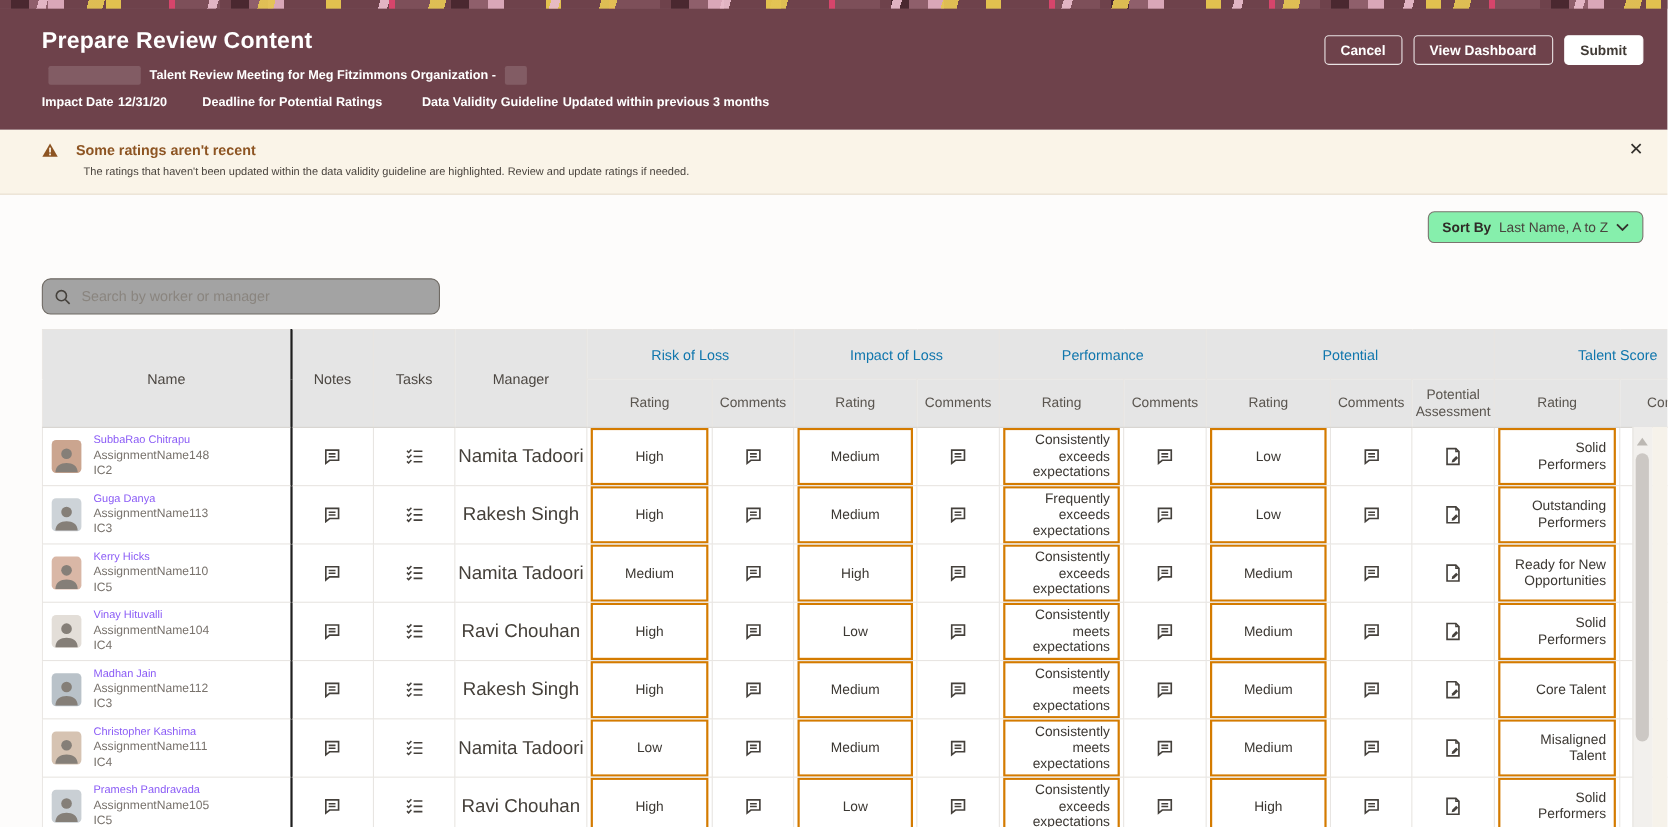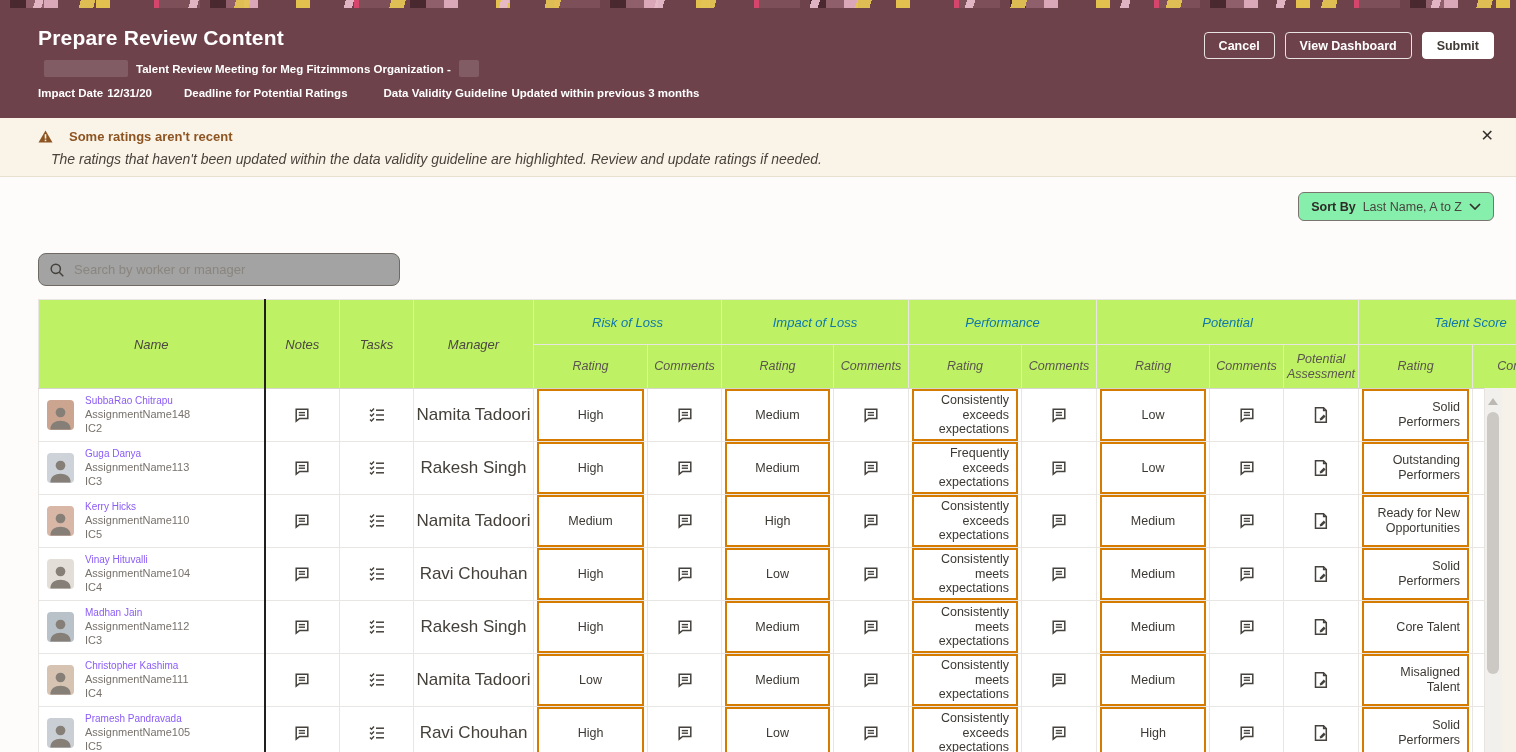--- a/index.html
+++ b/index.html
@@ -29,38 +29,38 @@
   .header-buttons{ position:absolute; right:22px; top:24px; display:flex; gap:10px; }
   .hbtn{ height:27px; padding:0 14px; border-radius:4px; font-family:"Liberation Sans",sans-serif;
          font-size:12.5px; font-weight:bold; cursor:pointer; background:transparent;
          border:1px solid rgba(255,255,255,.85); color:#fff; }
   .hbtn.primary{ background:#fff; border-color:#fff; color:#403a35; }
 
   
   .banner{ position:absolute; left:0; top:118px; width:1516px; height:59px; background:#faf4e8; border-bottom:1px solid #e7dfcf; }
   .banner-title-row{ position:absolute; left:38px; top:11px; display:flex; align-items:center; gap:16px; }
   .banner-title{ font-size:13px; font-weight:bold; color:#8d5422; }
-  .banner-msg{ position:absolute; left:51px; top:33px; font-size:14px; color:#49433d;font-style:italic; }
+  .banner-msg{ position:absolute; left:76px; top:33px; font-size:10px; color:#49433d; }
   .banner-close{ position:absolute; right:22px; top:8px; font-size:16px; color:#33302c; background:none; border:none; cursor:pointer; }
 
   
   .sort-btn{ position:absolute; top:192px; right:22px; height:29px; padding:0 12px; display:flex; align-items:center; gap:7px;
              background:#86efac; border:1px solid #7a746e; border-radius:6px; cursor:pointer; font-family:"Liberation Sans",sans-serif; }
   .sort-lbl{ font-size:12.5px; font-weight:bold; color:#2f2b27; }
   .sort-val{ font-size:12.5px; color:#49443e; }
   .search-box{ position:absolute; top:253px; left:38px; width:362px; height:33px; background:#a3a3a3;
                border:1px solid #6f6a64; border-radius:8px; display:flex; align-items:center; padding:0 10px; gap:9px; }
   .search-box input{ border:none; outline:none; flex:1; font-size:13px; font-family:"Liberation Sans",sans-serif; color:#3c3833; background:transparent; }
   .search-box input::placeholder{ color:#8a857f; }
 
   
   .table-wrap{ position:absolute; left:38px; top:299px; width:1478px; height:453px; overflow:hidden; background:#fff; }
   table{ border-collapse:collapse; table-layout:fixed; width:1544px; }
   th,td{ border:1px solid #e8e5e2; }
-  thead th{ background:#bef264; font-weight:normal;font-style:italic; }
+  thead th{ background:#e5e5e5; font-weight:normal; }
   .group-th{ height:45px; font-size:13px; color:#0f76ad; text-align:center; }
   .sub-th{ height:44px; font-size:12.5px; color:#5a554f; text-align:center; line-height:1.15; border-bottom:1px solid #d7d4d0; }
   .main-th{ font-size:13px; color:#4c4742; text-align:center; border-bottom:1px solid #d7d4d0; }
   .name-col-border{ border-right:2px solid #1f1f1f !important; }
   tbody tr{ height:52px; }
   tbody td{ padding:0; vertical-align:middle; }
   .name-cell{ padding:0 0 0 8px !important; }
   .name-wrap{ display:flex; align-items:center; gap:11px; }
   .avatar{ width:27px; height:30px; border-radius:4px; overflow:hidden; flex:0 0 auto; display:flex; align-items:flex-end; justify-content:center; }
   .av0{ background:#cba58f; } .av1{ background:#cdd3d8; } .av2{ background:#d9b7a6; }

